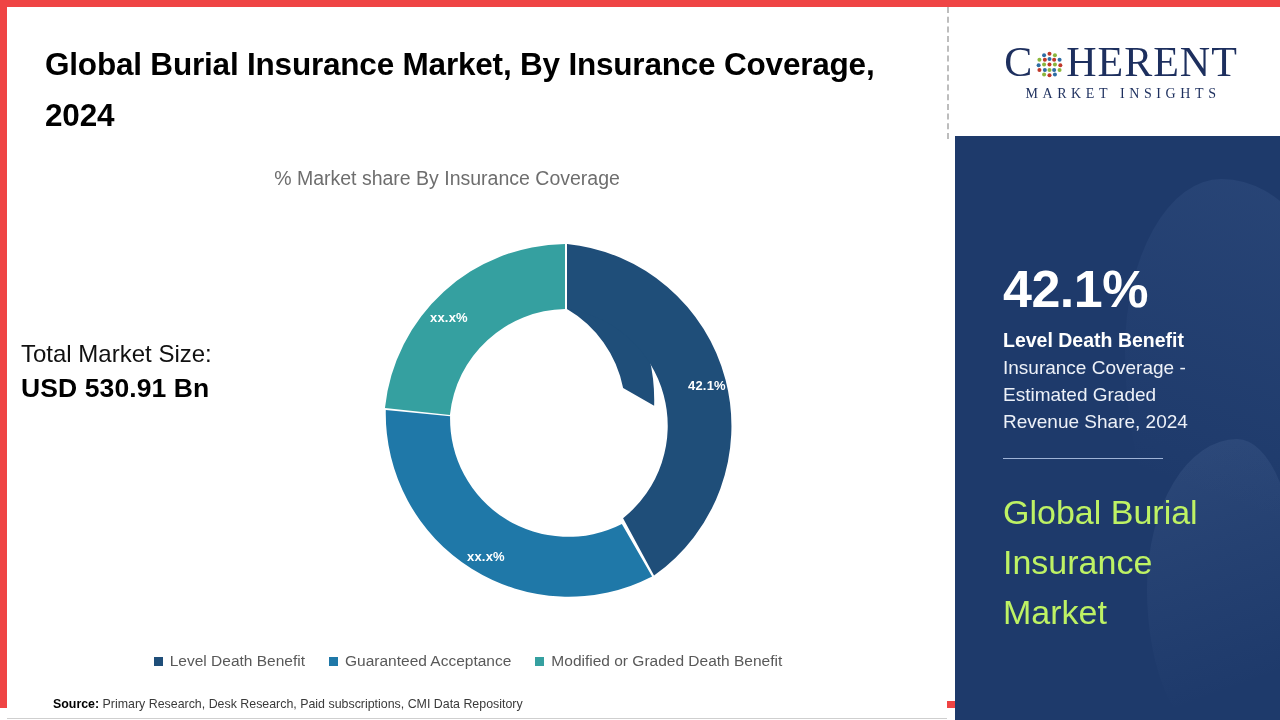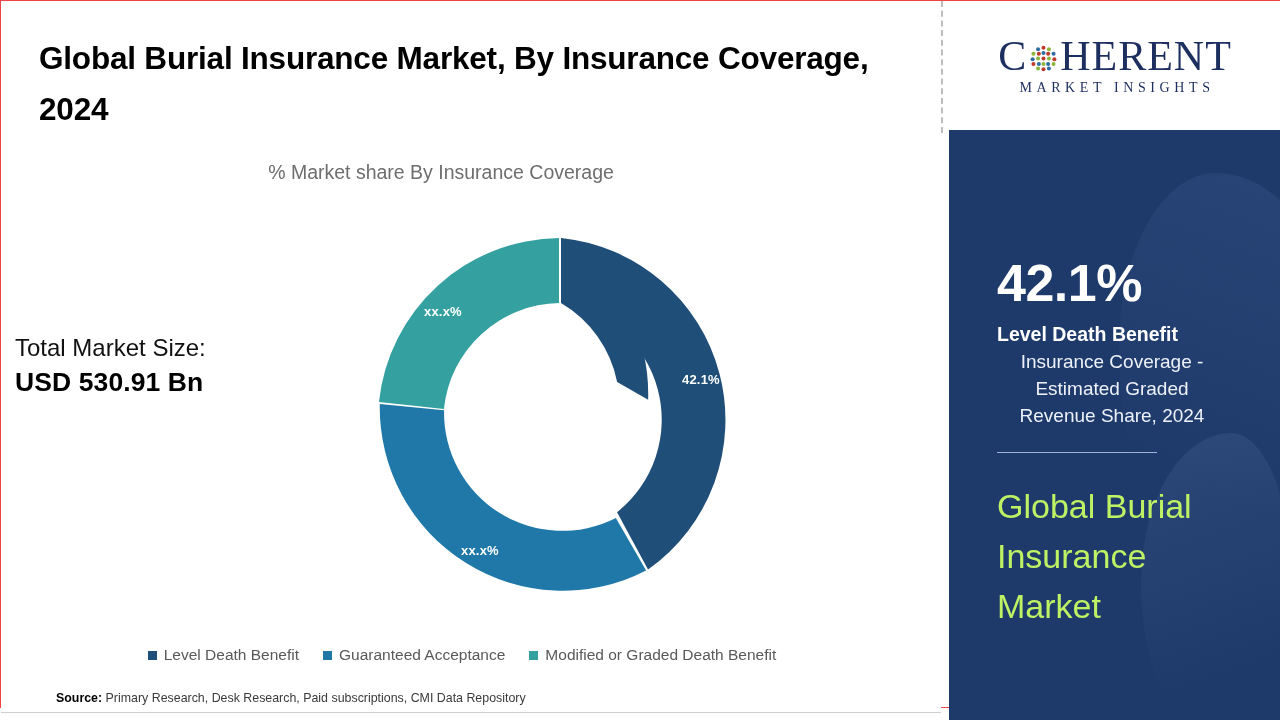--- a/index.html
+++ b/index.html
@@ -7,21 +7,21 @@
   html, body {
     width:1280px; height:720px;
     background:#ffffff;
     font-family:"Liberation Sans", sans-serif;
     overflow:hidden;
   }
   .page {
     position:relative;
     width:1280px; height:708px;
     background:#ffffff;
-    border:1px solid #ef4444;
+    border:7px solid #ef4444;
   }
 
   
   .left-area {
     position:absolute;
     left:0; top:0;
     width:940px; height:720px;
     background:#ffffff;
   }
   .main-title {
@@ -105,21 +105,21 @@
   }
   .legend-swatch {
     width:9px; height:9px;
     display:inline-block;
     flex:0 0 auto;
   }
 
   
   .source-line {
     position:absolute;
-    left:55px; bottom:16px;
+    left:46px; bottom:16px;
     font-size:12.4px;
     color:#3a3a3a;
   }
   .source-line b { color:#000; font-weight:bold; }
   .bottom-rule {
     position:absolute;
     left:0; bottom:8px;
     width:940px; height:1px;
     background:#cfcfcf;
   }
@@ -218,21 +218,20 @@
     font-weight:bold;
     color:#ffffff;
     line-height:1.42;
     margin-top:12px;
   }
   .stat-desc {
     font-size:19px;
     font-weight:400;
     color:#edf1f8;
     line-height:1.42;
-    text-align:center;
   }
   .panel-rule {
     width:160px; height:1px;
     background:#9fb3d6;
     margin-top:22px;
   }
   .panel-market-name {
     margin-top:28px;
     font-size:34px;
     font-weight:400;

